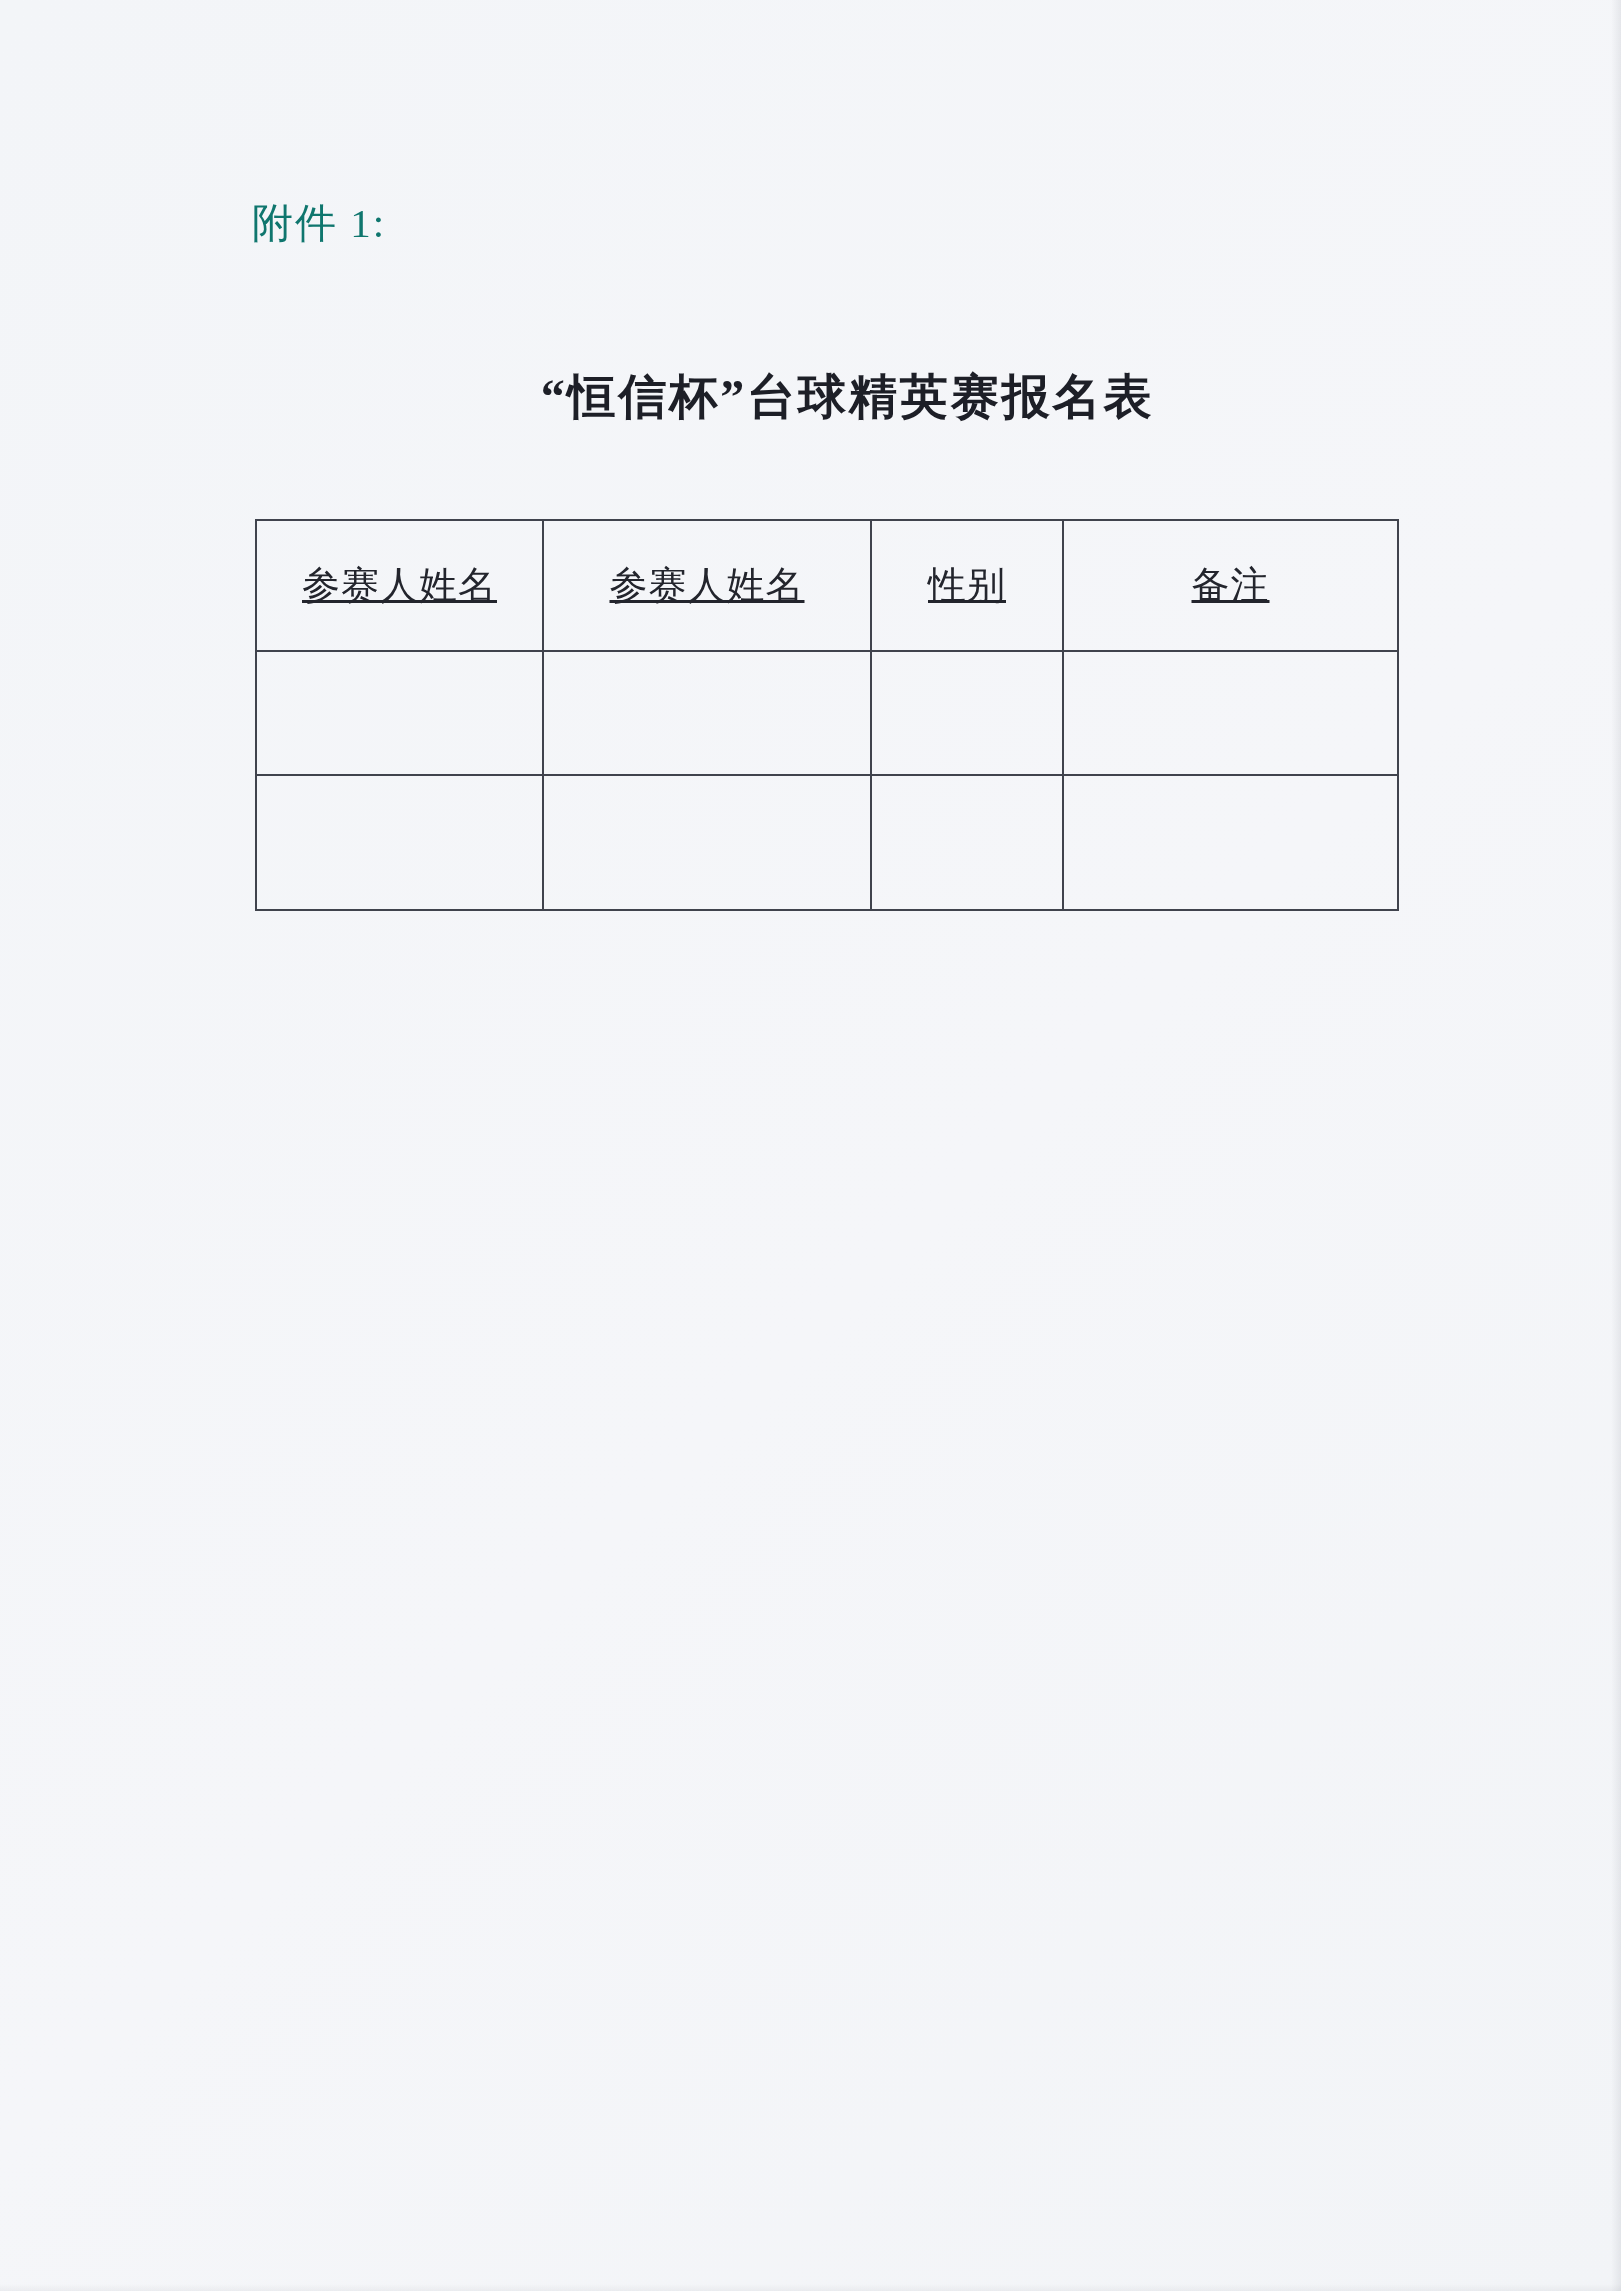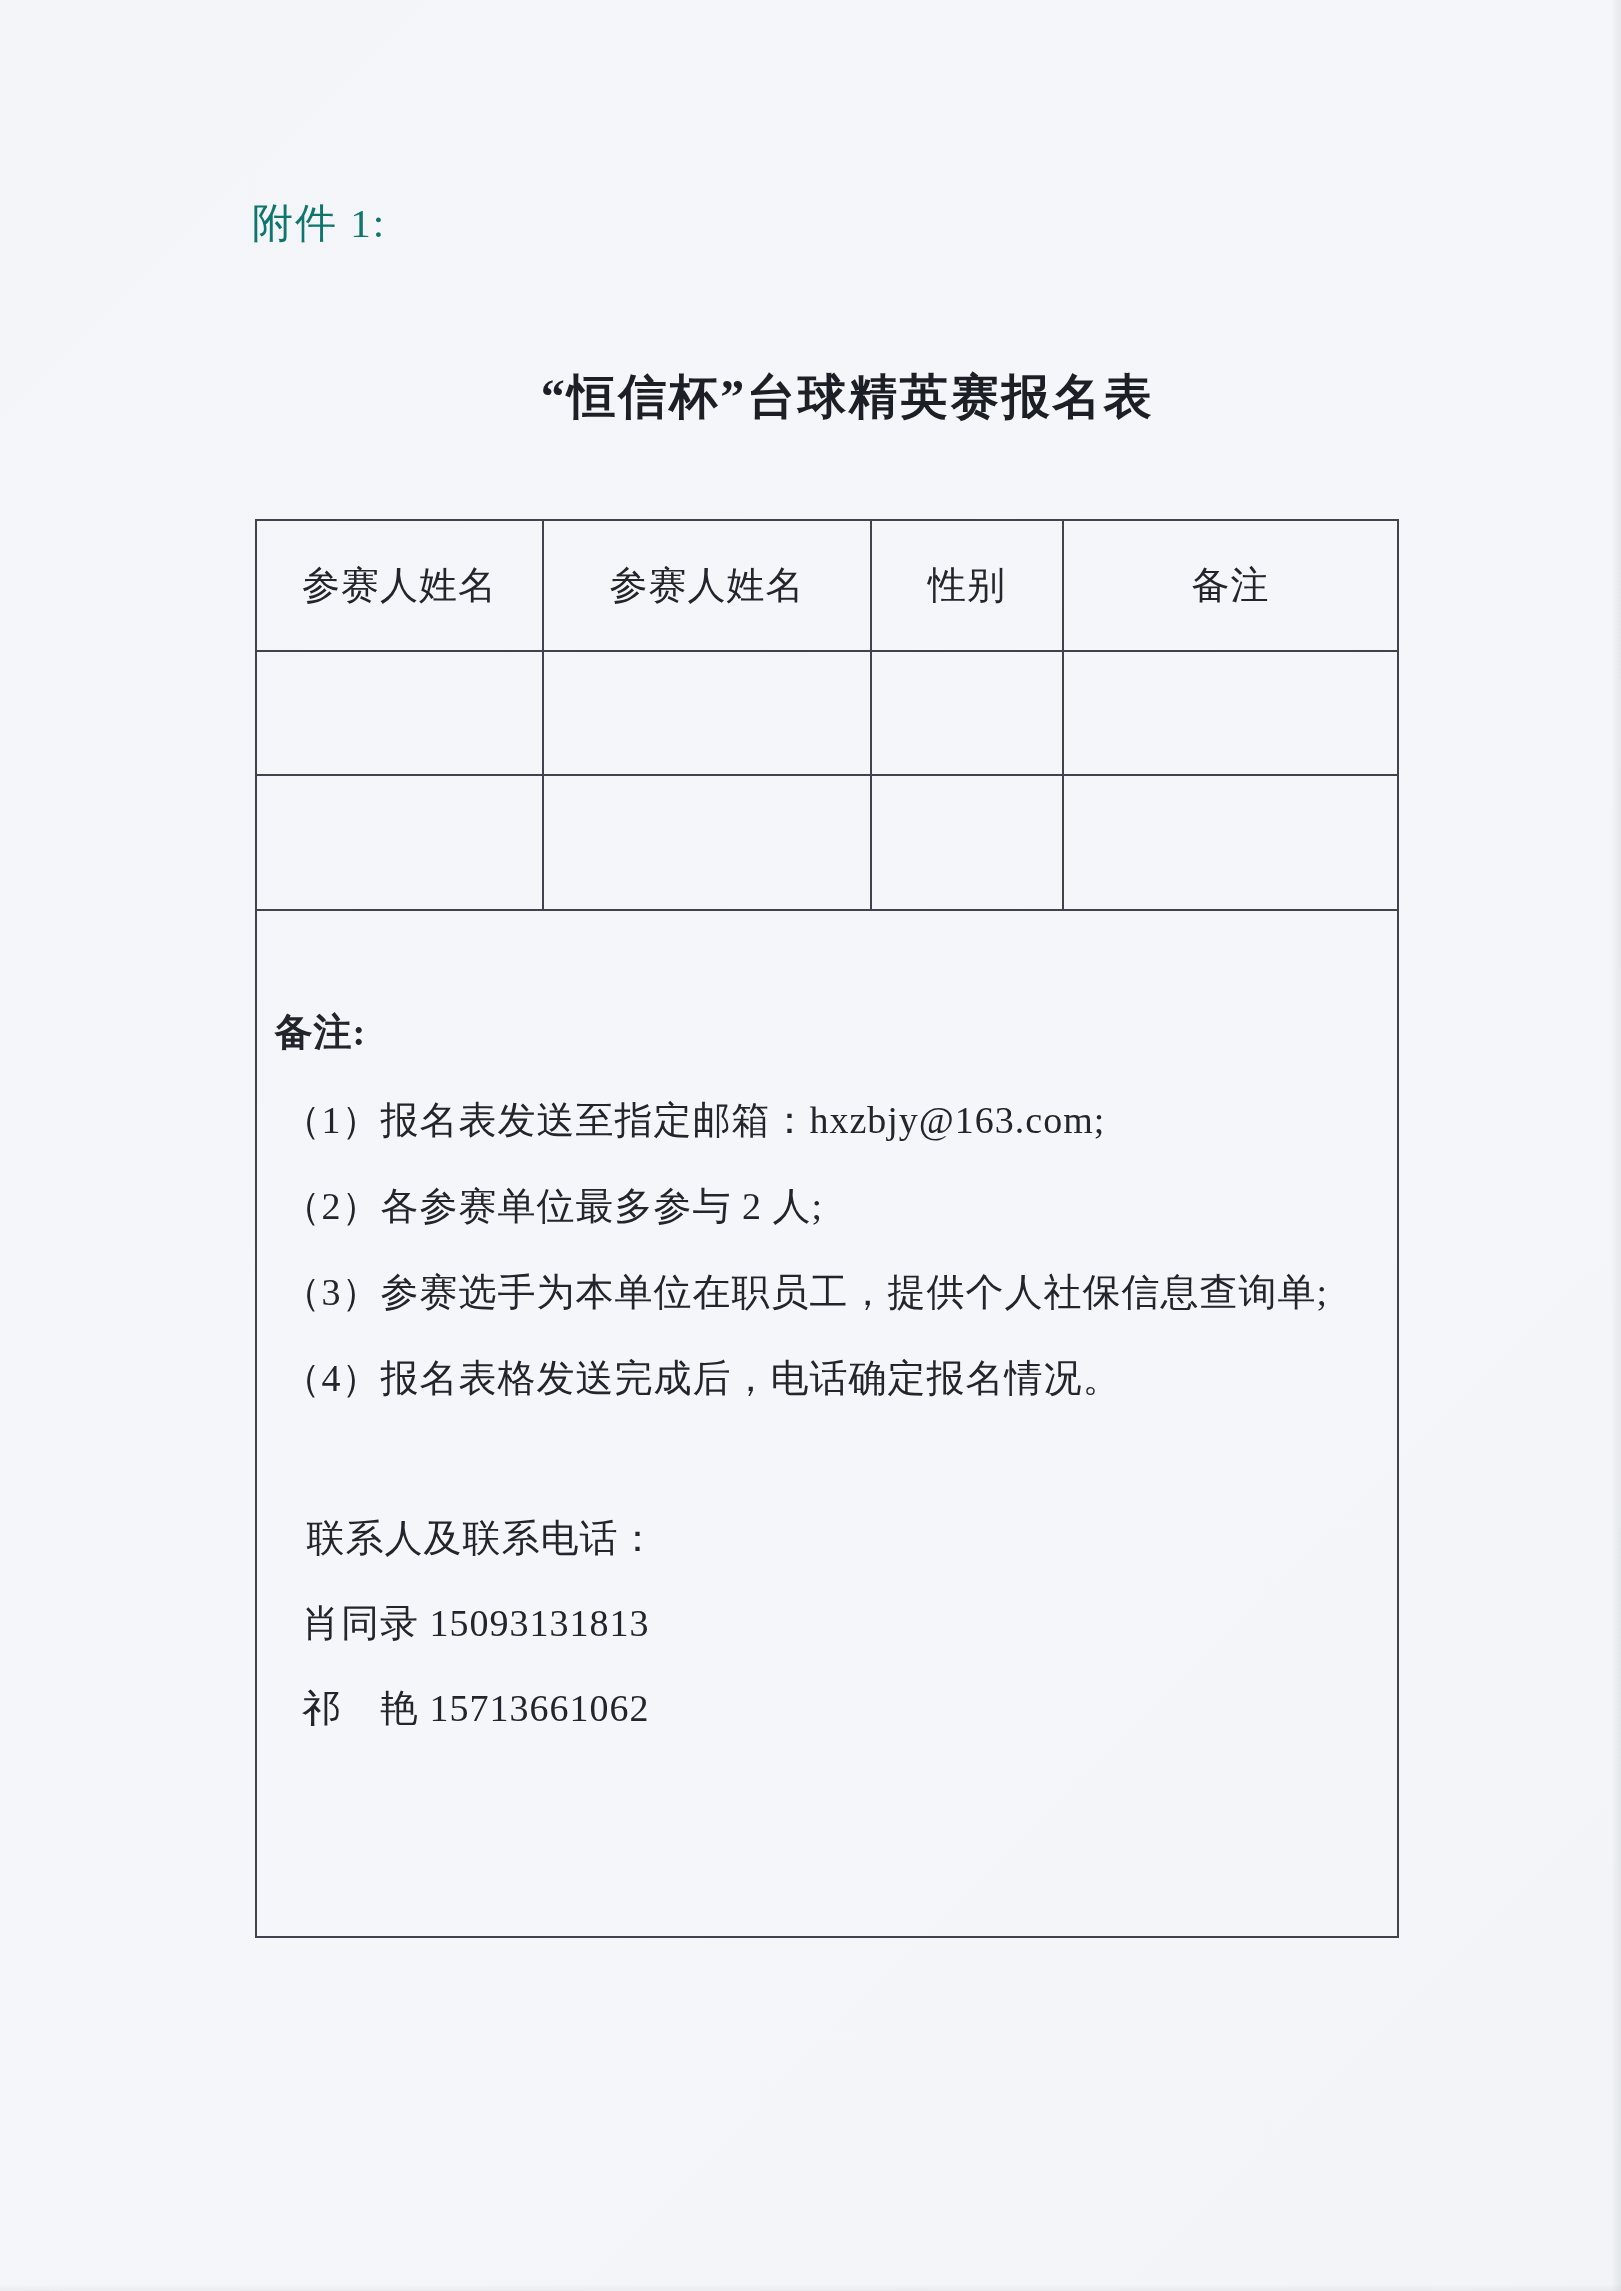--- a/index.html
+++ b/index.html
@@ -46,21 +46,21 @@
   .form-table td {
     border: 2px solid #40434d;
     font-size: 38px;
     text-align: center;
     vertical-align: middle;
     color: #23252d;
     letter-spacing: 1px;
     padding: 0;
   }
   .row-unit td        { height: 153px; }
-  .row-headers td     { height: 129px; }
+  .row-headers td     { height: 129px; text-decoration: underline; }
   .row-entry-1 td     { height: 122px; }
   .row-entry-2 td     { height: 133px; }
   .row-notes td       { height: 927px; }
   .notes-cell {
     text-align: left !important;
     vertical-align: top !important;
     padding: 98px 39px 0 17.6px !important;
   }
   .notes-heading {
     font-size: 38px;
@@ -127,30 +127,18 @@
       <td></td>
       <td></td>
       <td></td>
     </tr>
     <tr class="row-entry-2">
       <td></td>
       <td></td>
       <td></td>
       <td></td>
     </tr>
-    <tr class="row-notes">
-      <td colspan="4" class="notes-cell">
-        <div class="notes-heading">备注:</div>
-        <div class="note-line">（1）报名表发送至指定邮箱：hxzbjy@163.com;</div>
-        <div class="note-line">（2）各参赛单位最多参与 2 人;</div>
-        <div class="note-line">（3）参赛选手为本单位在职员工，提供个人社保信息查询单;</div>
-        <div class="note-line">（4）报名表格发送完成后，电话确定报名情况。</div>
-        <div class="contact-heading">联系人及联系电话：</div>
-        <div class="contact-line">肖同录 15093131813</div>
-        <div class="contact-line">祁　艳 15713661062</div>
-      </td>
-    </tr>
   </tbody>
 </table>
 
 <div class="scan-edge-right"></div>
 <div class="scan-edge-bottom"></div>
 
 
 </body></html>

